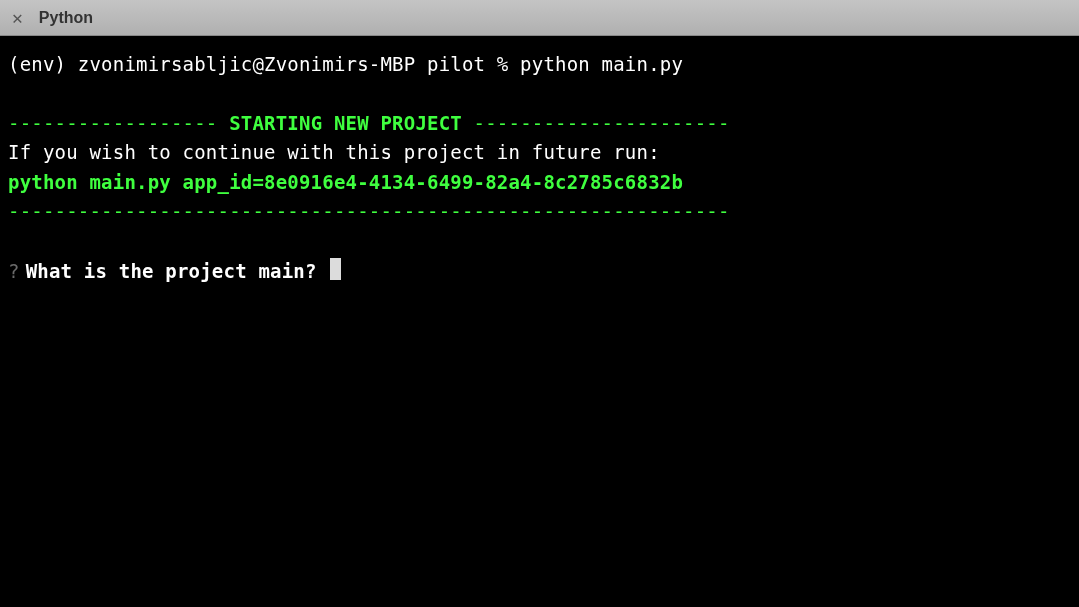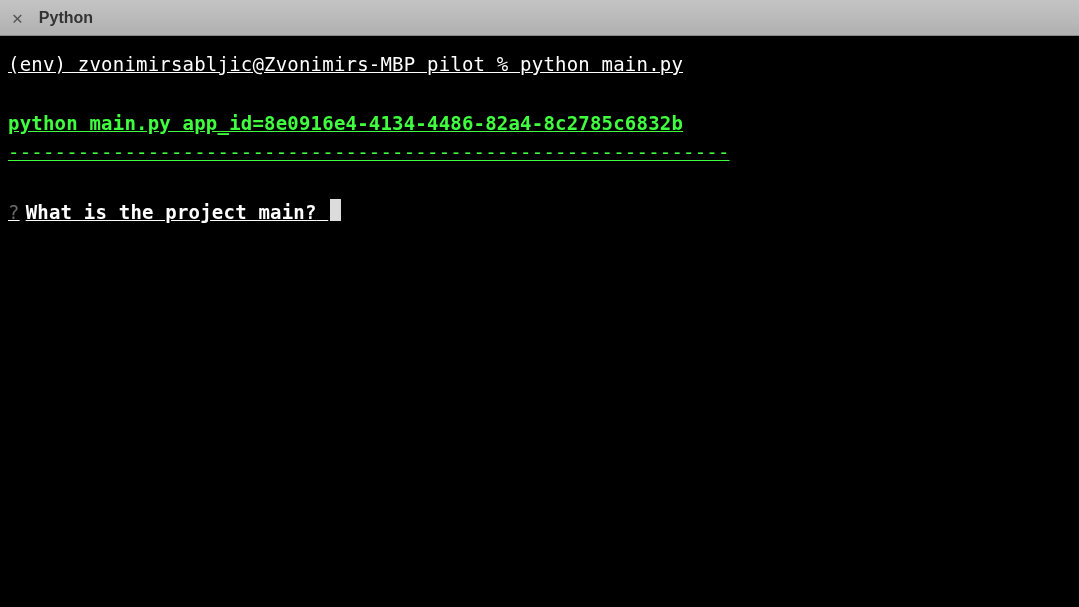--- a/index.html
+++ b/index.html
@@ -41,21 +41,20 @@
     .terminal {
       background: #000;
       padding: 14px 8px;
       line-height: 1.55;
       color: #fff;
       height: calc(100% - 36px);
     }
     .line {
       white-space: pre;
       letter-spacing: 0.2px;
-      text-decoration: underline;
     }
     .white { color: #ffffff; }
     .green { color: #3fff3f; }
     .green-bold { color: #3fff3f; font-weight: bold; }
     .bold { font-weight: bold; }
     .cursor {
       display: inline-block;
       width: 11px;
       height: 22px;
       background: #dcdcdc;
@@ -78,21 +77,23 @@
 <body>
 
 <div class="titlebar">
   <span class="close-x">✕</span>
   <span class="title">Python</span>
 </div>
 
 <div class="terminal">
   <div class="line white">(env) zvonimirsabljic@Zvonimirs-MBP pilot % python main.py</div>
   <div class="blank"></div>
-  <div class="line green-bold">python main.py app_id=8e0916e4-4134-4486-82a4-8c2785c6832b</div>
+  <div class="line"><span class="green">------------------</span><span class="green-bold"> STARTING NEW PROJECT </span><span class="green">----------------------</span></div>
+  <div class="line white">If you wish to continue with this project in future run:</div>
+  <div class="line green-bold">python main.py app_id=8e0916e4-4134-6499-82a4-8c2785c6832b</div>
   <div class="line green">--------------------------------------------------------------</div>
   <div class="blank"></div>
   <div class="line prompt-line">
     <span class="qmark">?</span>
     <span class="white bold">What is the project main?</span>
     <span>&nbsp;</span>
     <span class="cursor"></span>
   </div>
 </div>
 

